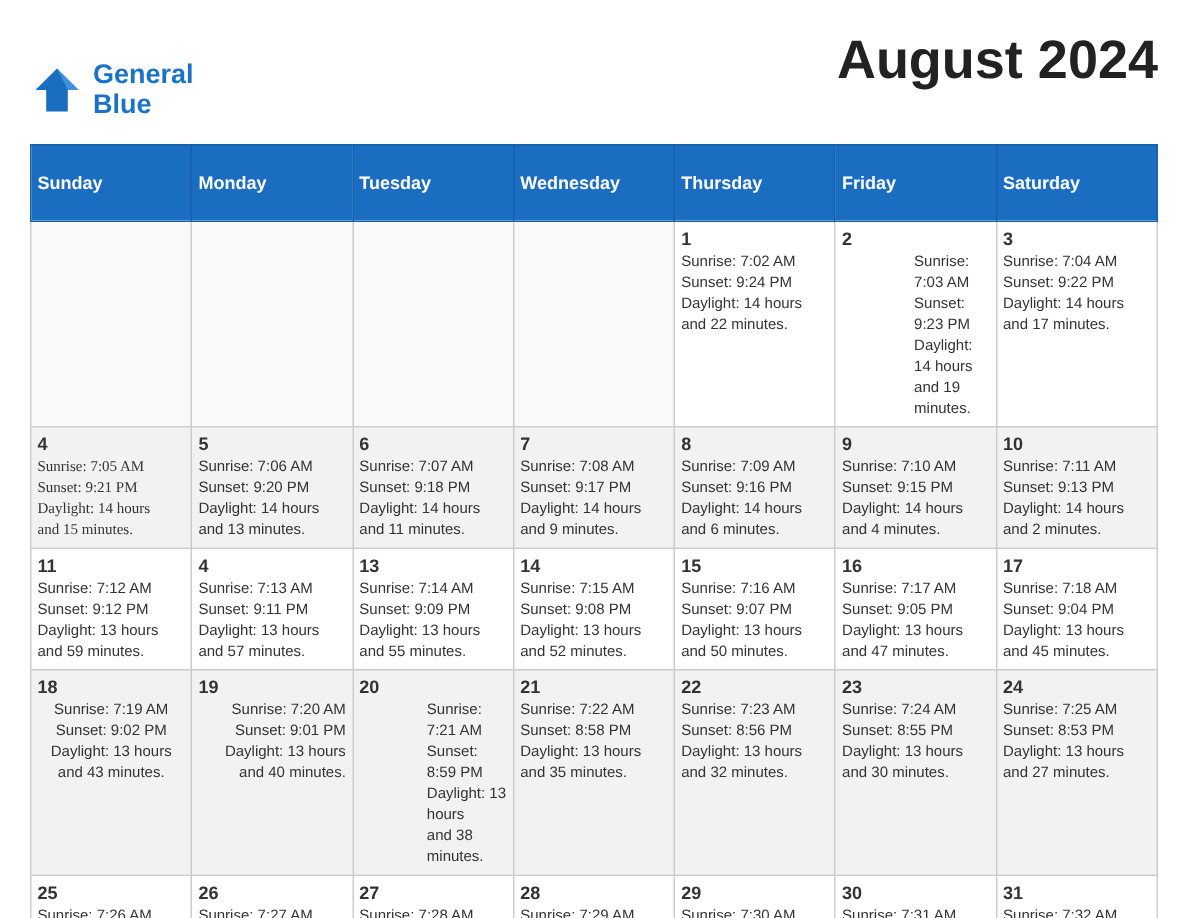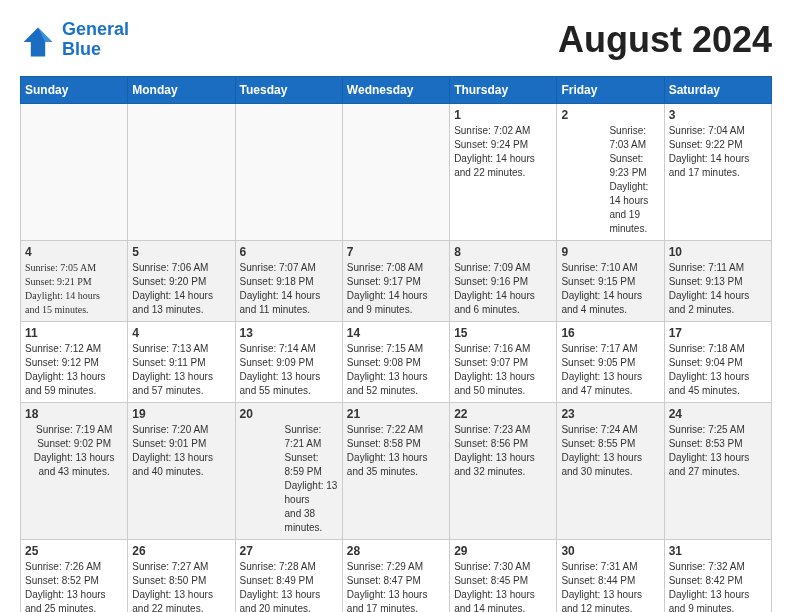--- a/index.html
+++ b/index.html
@@ -11,22 +11,23 @@
       padding: 20px;
     }
     .header {
       display: flex;
       justify-content: space-between;
       align-items: flex-start;
       margin-bottom: 16px;
     }
     .logo {
       display: flex;
-      align-items: flex-end;
+      align-items: center;
       gap: 6px;
+      margin-top: 20px;
     }
     .logo-text {
       font-size: 18px;
       font-weight: bold;
       color: #333;
       line-height: 1.1;
     }
     .logo-text span {
       color: #1a73c8;
     }
@@ -50,21 +51,21 @@
     table {
       width: 100%;
       border-collapse: collapse;
       table-layout: fixed;
     }
     thead tr th {
       background-color: #1a6dc0;
       color: #fff;
       font-size: 12px;
       font-weight: bold;
-      padding: 6px 4px;
+      padding: 18px 4px;
       text-align: left;
       border: 1px solid #1560ab;
     }
     tbody tr td {
       border: 1px solid #ccc;
       vertical-align: top;
       padding: 4px;
       font-size: 10px;
       color: #333;
       min-height: 70px;
@@ -251,21 +252,21 @@
       <tr>
         <td>
           <span class="day-number">18</span>
           <div class="day-info" style="white-space: pre-line; text-align: center;">Sunrise: 7:19 AM
 Sunset: 9:02 PM
 Daylight: 13 hours
 and 43 minutes.</div>
         </td>
         <td>
           <span class="day-number">19</span>
-          <div class="day-info" style="white-space: pre-line;">Sunrise: 7:20 AM
+          <div class="day-info" style="white-space: pre-line; text-align: right;">Sunrise: 7:20 AM
 Sunset: 9:01 PM
 Daylight: 13 hours
 and 40 minutes.</div>
         </td>
         <td>
           <span class="day-number">20</span>
           <div class="day-info" style="white-space: pre-line; margin-left: 45px;">Sunrise: 7:21 AM
 Sunset: 8:59 PM
 Daylight: 13 hours
 and 38 minutes.</div>

